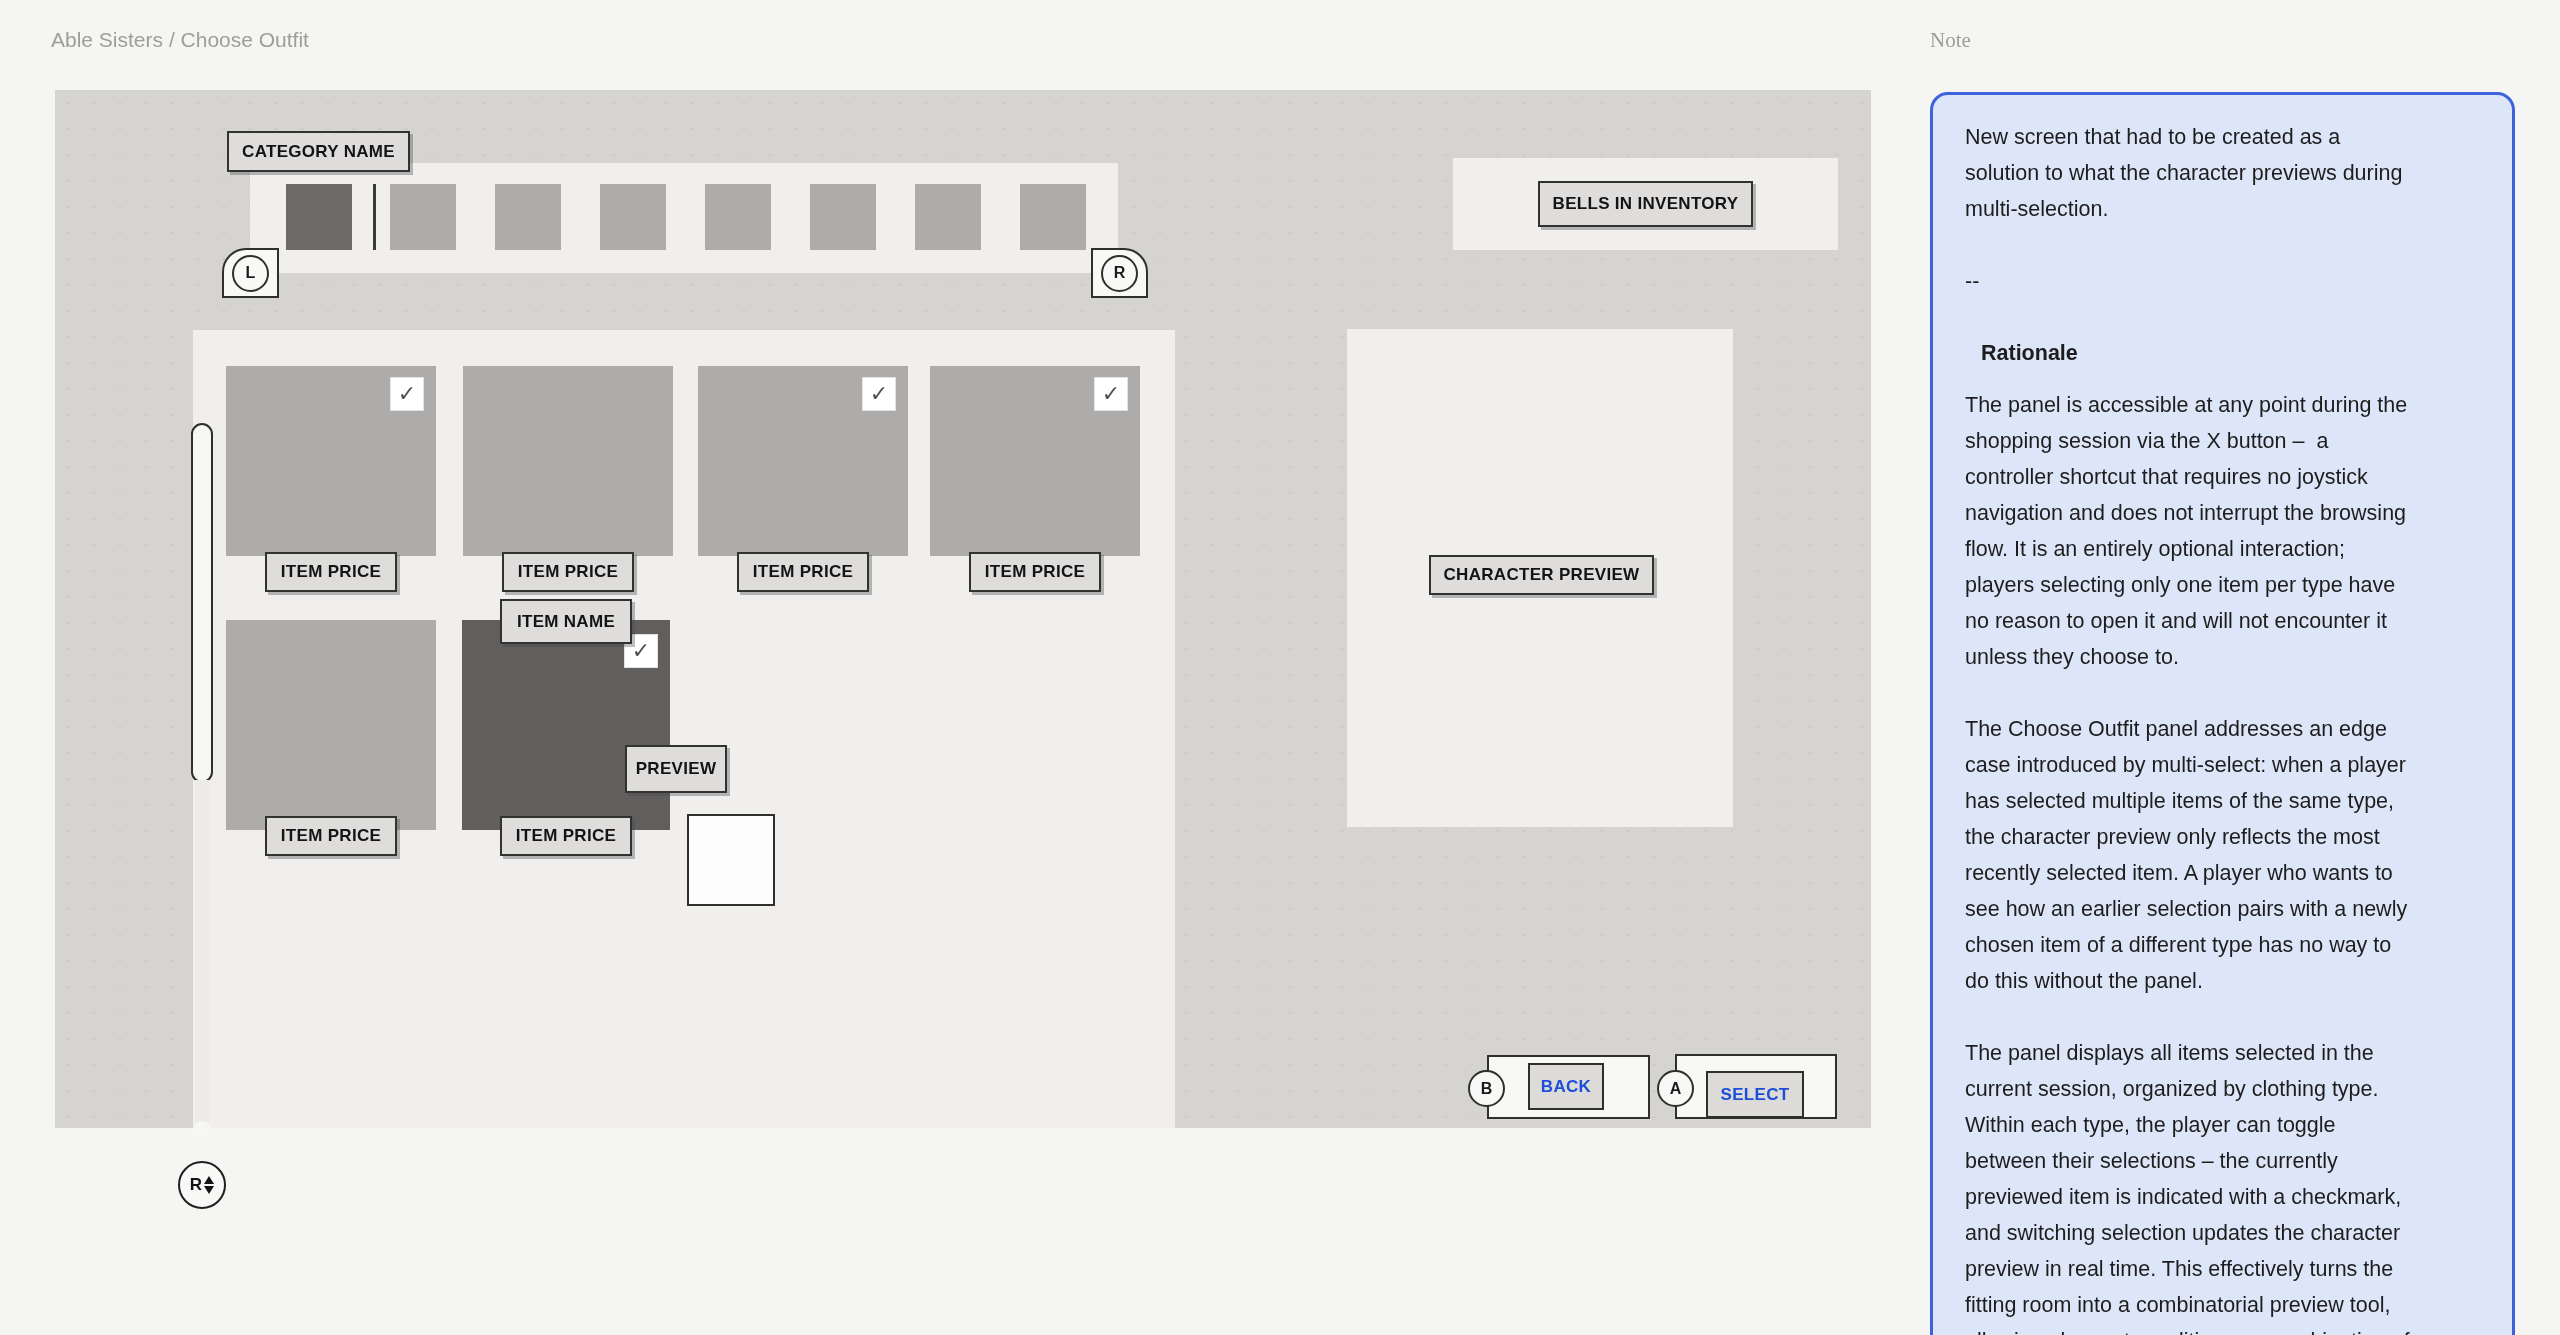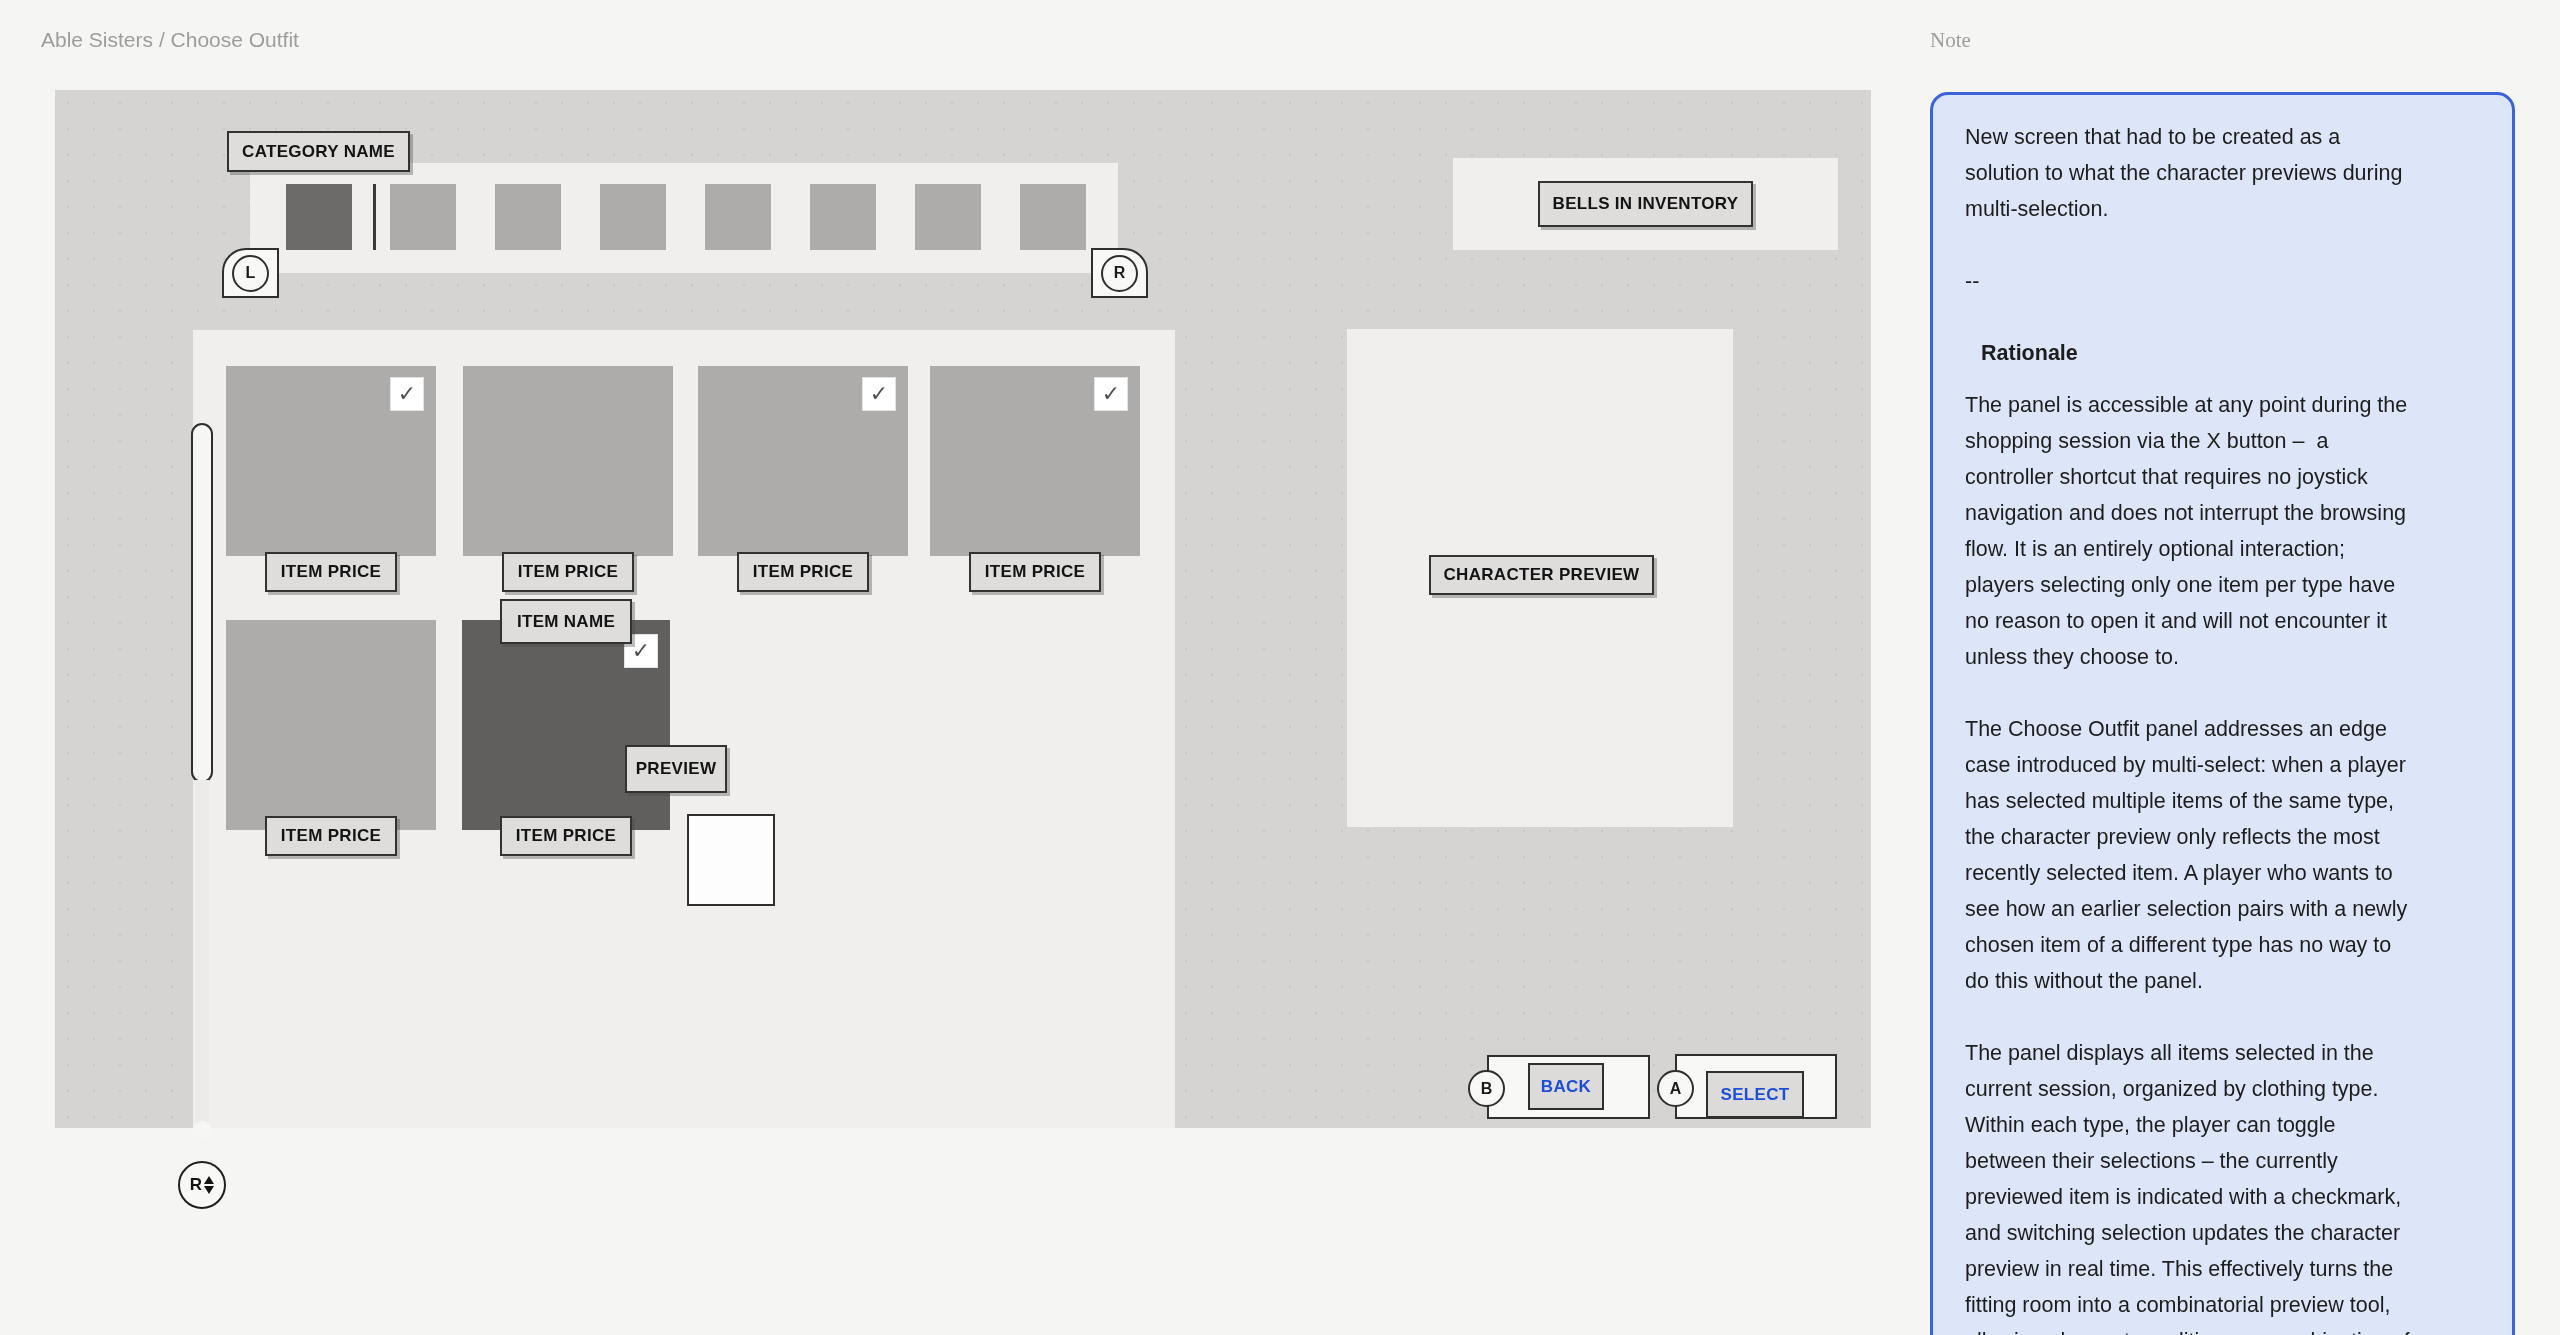--- a/index.html
+++ b/index.html
@@ -74,21 +74,21 @@
   #note-box p{
     margin:0 0 36px 0;font-size:21.5px;line-height:36px;color:#1d1d1d;
     white-space:pre;letter-spacing:0px;
   }
   #note-box p.heading{margin:16px;font-weight:bold;}
   .divider-line{width:2.5px;background:#3a3a3a;}
 </style>
 </head>
 <body>
 
-<div class="abs meta-text" style="left:41px;top:28px;">Able Sisters / Choose Outfit</div>
+<div class="abs meta-text" style="left:51px;top:28px;">Able Sisters / Choose Outfit</div>
 
 <div id="artboard" class="abs">
 
   <div class="abs panel" style="left:195px;top:73px;width:868px;height:110px;"></div>
 
   <div class="abs thumb dark" style="left:231px;top:94px;width:66px;height:66px;"></div>
   <div class="abs divider-line" style="left:318px;top:94px;height:66px;"></div>
   <div class="abs thumb" style="left:335px;top:94px;width:66px;height:66px;"></div>
   <div class="abs thumb" style="left:440px;top:94px;width:66px;height:66px;"></div>
   <div class="abs thumb" style="left:545px;top:94px;width:66px;height:66px;"></div>

